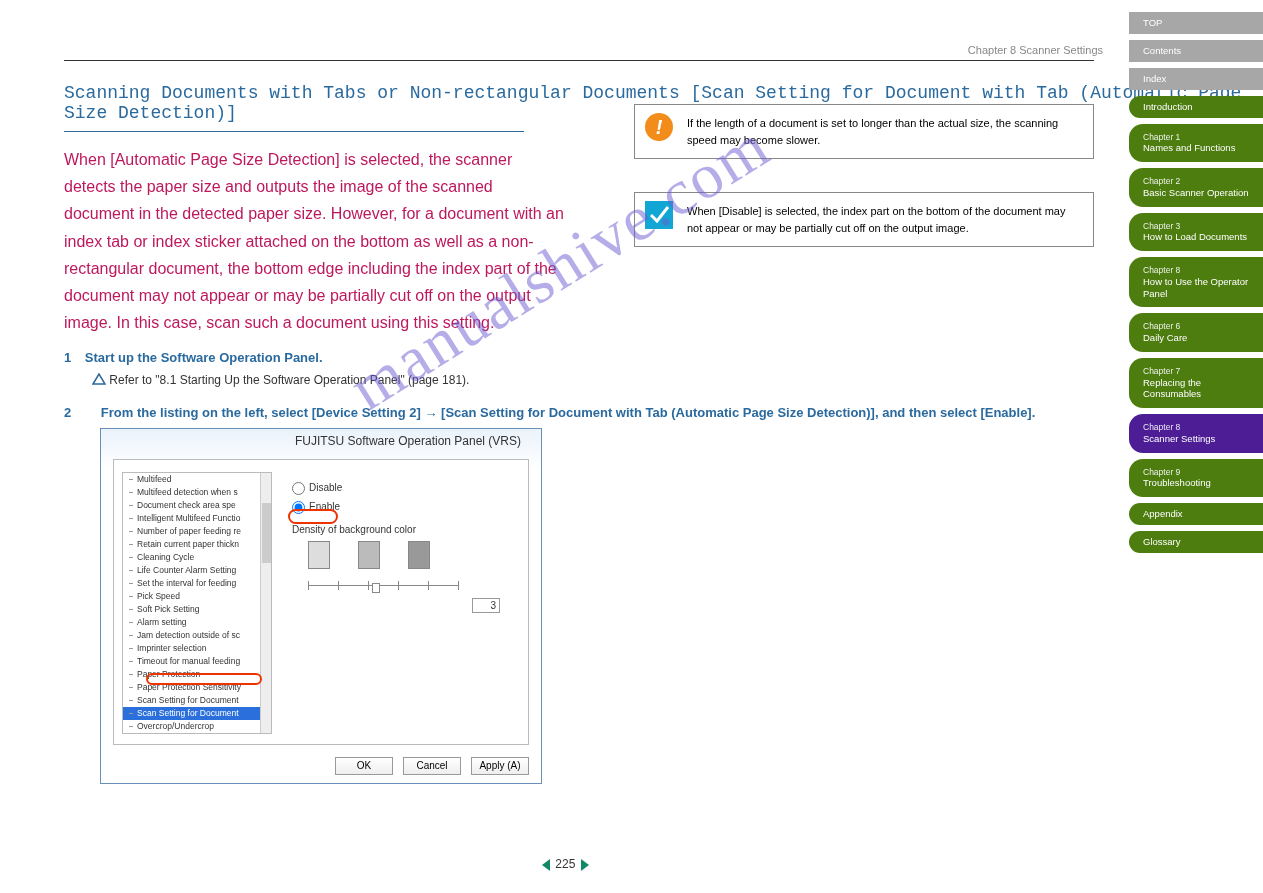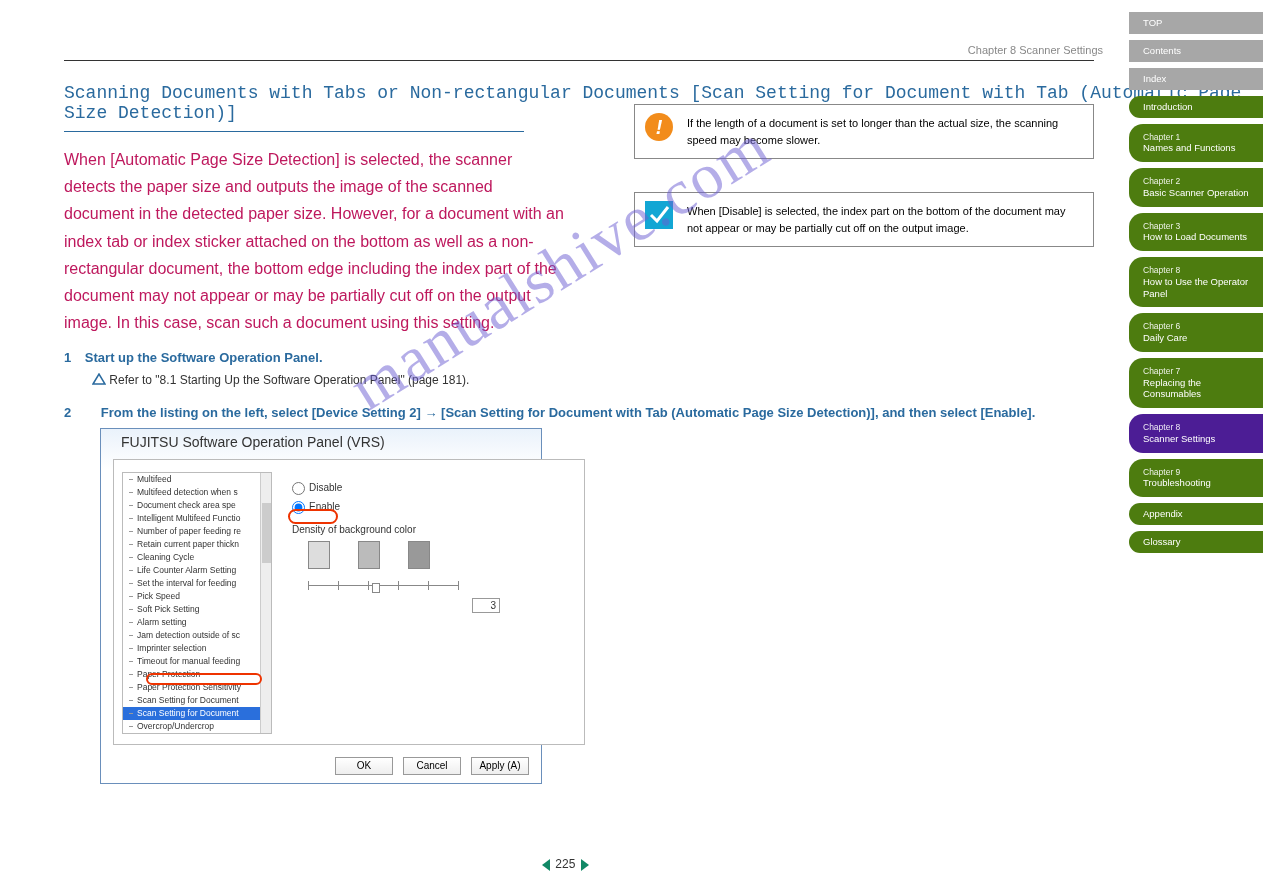--- a/index.html
+++ b/index.html
@@ -62,28 +62,29 @@
 
 .panel {
   position: relative;
   width: 442px;
   height: 356px;
   margin: 8px 0 0 36px;
   border: 1px solid #6a8fbb;
   background: linear-gradient(#eaf2fb, #fff 40px, #fff);
 }
 .panel-title {
-  font-size: 14px;
+  font-size: 12px;
   color: #333;
   padding: 5px 20px;
+  text-align: right;
 }
 .panel-inner {
   position: absolute;
   left: 12px; top: 30px;
-  width: 472px; height: 286px;
+  width: 416px; height: 286px;
   border: 1px solid #bbb;
   background: #fff;
 }
 .tree {
   position: absolute;
   left: 8px; top: 12px;
   width: 150px; height: 262px;
   border: 1px solid #bbb;
   background: #fff;
   overflow: hidden;

